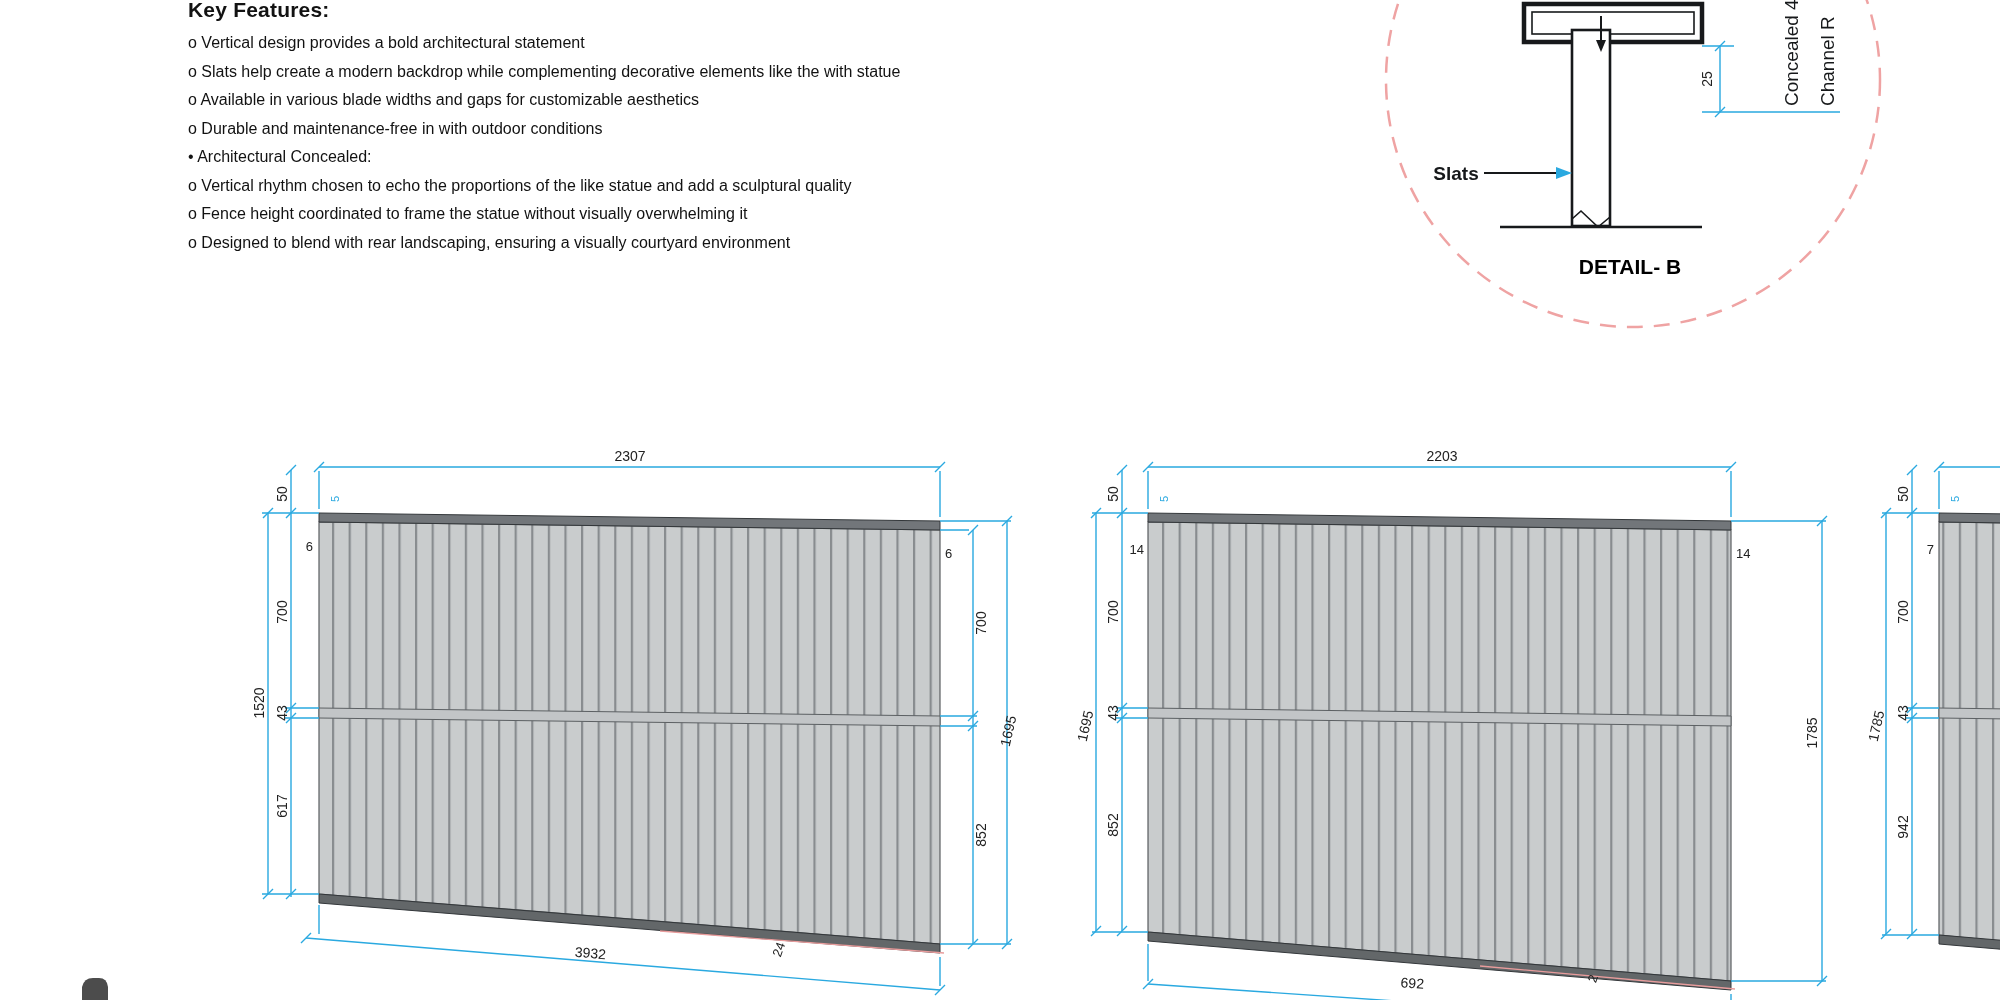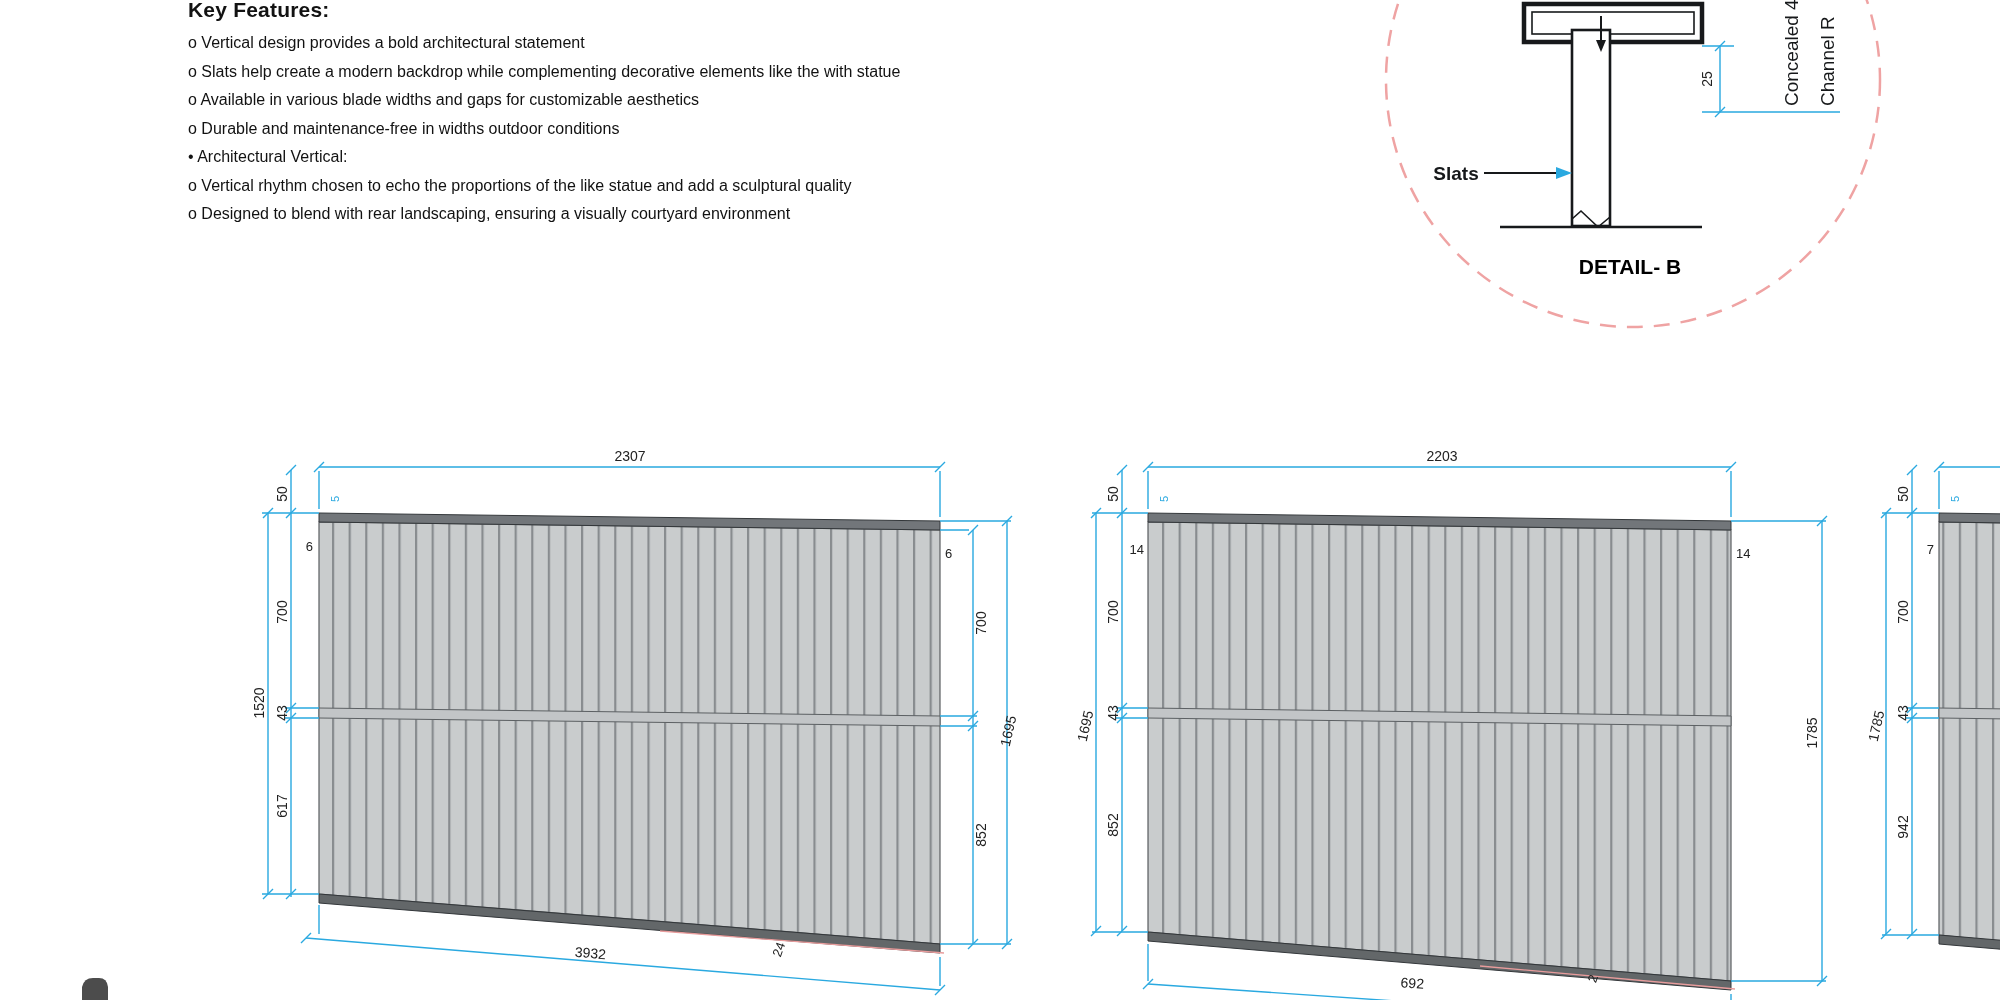--- a/index.html
+++ b/index.html
@@ -20,23 +20,24 @@
   .detlbl{font-size:21px;font-weight:bold;fill:#000;}
 </style>
 </head>
 <body>
 
 <div class="kf">
   <h2>Key Features:</h2>
   <p>o Vertical design provides a bold architectural statement</p>
   <p>o Slats help create a modern backdrop while complementing decorative elements like the with statue</p>
   <p>o Available in various blade widths and gaps for customizable aesthetics</p>
-  <p>o Durable and maintenance-free in widths outdoor conditions</p>
-  <p>• Architectural Vertical:</p>
+  <p>o Durable and maintenance-free in with outdoor conditions</p>
+  <p>• Architectural Concealed:</p>
   <p>o Vertical rhythm chosen to echo the proportions of the like statue and add a sculptural quality</p>
+  <p>o Fence height coordinated to frame the statue without visually overwhelming it</p>
   <p>o Designed to blend with rear landscaping, ensuring a visually courtyard environment</p>
 </div>
 
 <svg width="2000" height="1000" viewBox="0 0 2000 1000">
   <defs>
     <pattern id="slatP" width="16.6" height="12" patternUnits="userSpaceOnUse">
       <rect width="16.6" height="12" fill="#c9cccd"></rect>
       <rect width="2.2" height="12" fill="#888c8f"></rect>
     </pattern>
   </defs>

